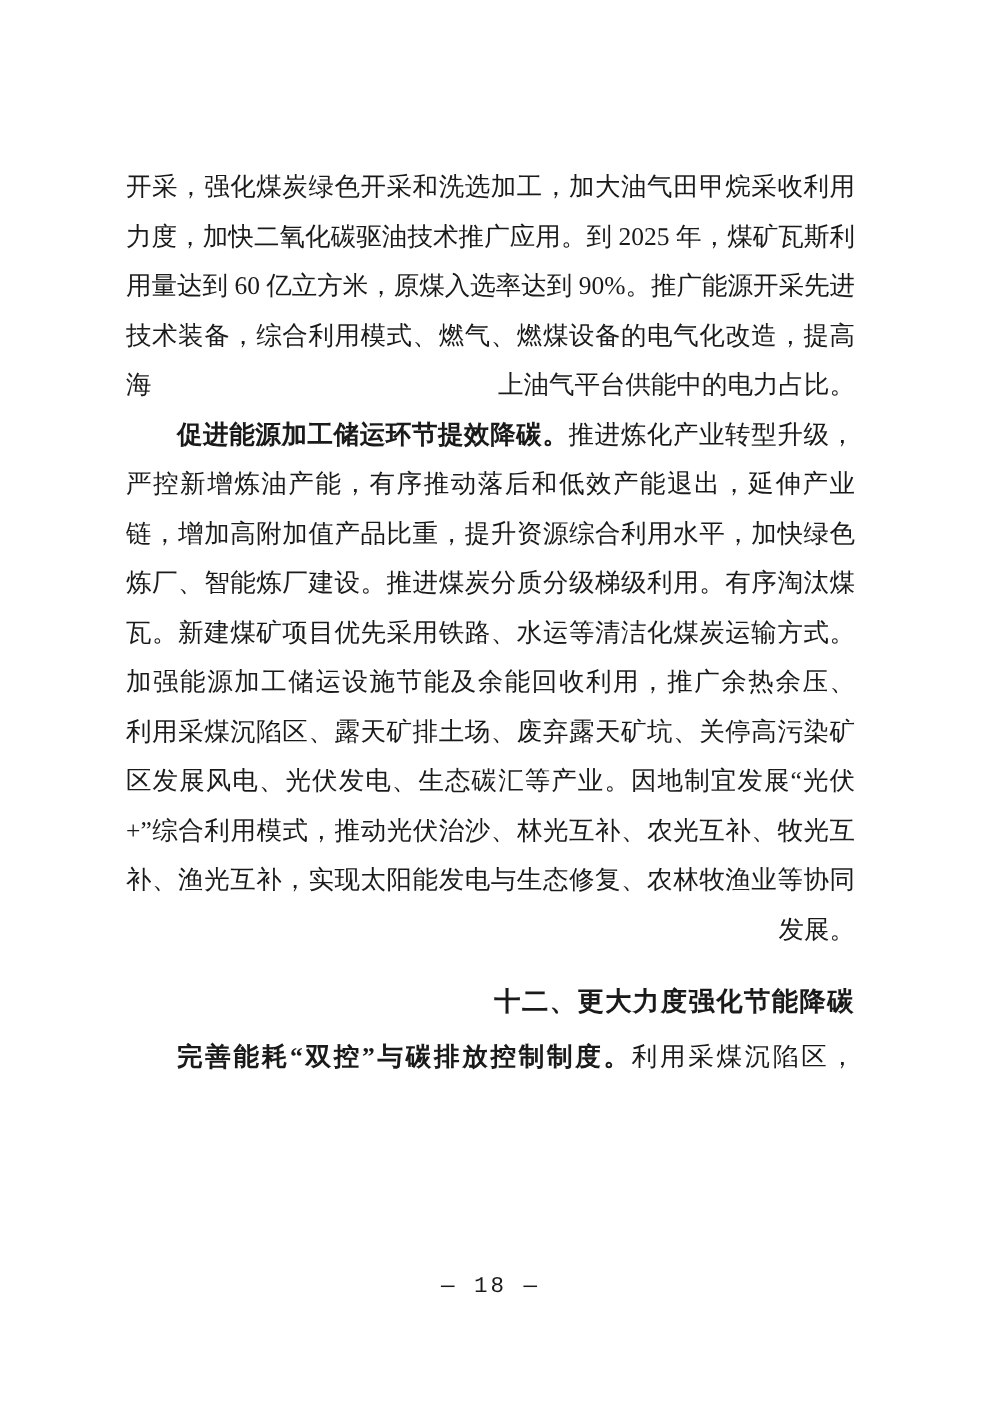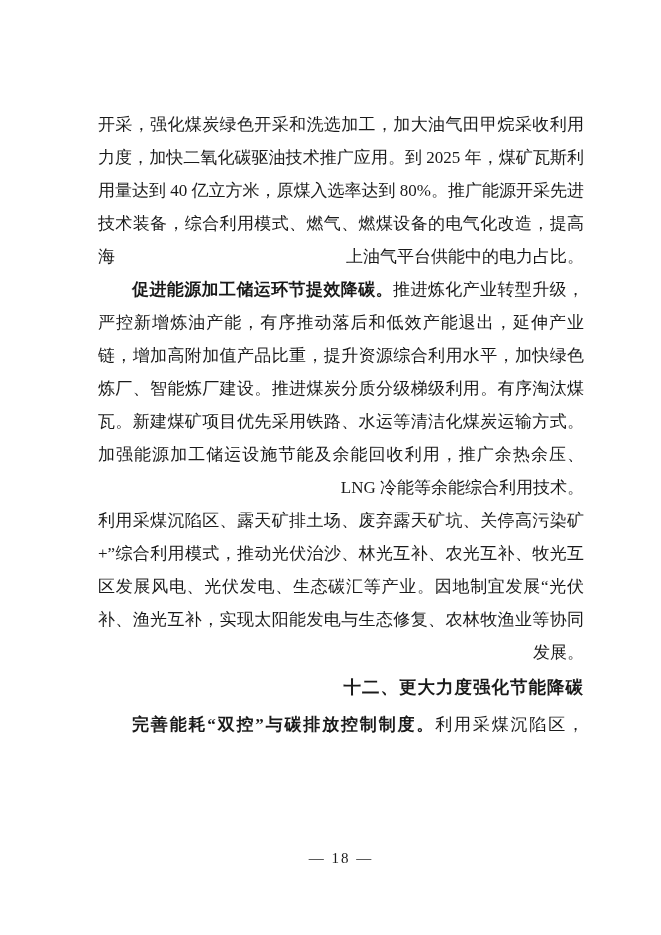--- a/index.html
+++ b/index.html
@@ -12,79 +12,79 @@
     width: 661px;
     height: 935px;
     background: #ffffff;
     color: #1a1a1a;
     overflow: hidden;
     font-family: "Liberation Serif", "DejaVu Serif", serif;
   }
   .content {
     position: absolute;
     top: 108px;
-    left: 98px;
+    left: 84px;
     width: 486px;
   }
   .block { margin: 0; }
   .line {
     height: 33px;
     line-height: 33px;
     font-size: 17px;
     white-space: nowrap;
     text-align: right;
   }
   .line.justify {
     white-space: normal;
     text-align: justify;
     text-align-last: justify;
   }
   .line.indent span:first-child { padding-left: 34px; }
   .bold { font-weight: bold; font-family: Liberation Serif, serif; }
-  .block.heading { margin-top: 2px; margin-bottom: 4px; }
+  .block.heading { margin-top: 15px; margin-bottom: 4px; }
   .block.heading .line {
     font-family: "Liberation Sans", "DejaVu Sans", sans-serif;
     font-weight: bold;
     font-size: 17.5px;
     letter-spacing: 1px;
   }
   .page-number {
     margin-top: 10px;
     text-align: center;
     font-size: 15px;
     line-height: 24px;
     color: #1a1a1a;
     letter-spacing: 2px;
+    font-family: Liberation Mono, monospace;
   }
 </style>
 </head>
 <body>
 
 <div class="page">
   <div class="content">
       <div class="block paragraph">
         <div class="line justify"><span>开采，强化煤炭绿色开采和洗选加工，加大油气田甲烷采收利用</span></div>
         <div class="line justify"><span>力度，加快二氧化碳驱油技术推广应用。到 2025 年，煤矿瓦斯利</span></div>
-        <div class="line justify"><span>用量达到 40 亿立方米，原煤入选率达到 80%。推广能源开采先进</span></div>
+        <div class="line justify"><span>用量达到 60 亿立方米，原煤入选率达到 90%。推广能源开采先进</span></div>
         <div class="line justify"><span>技术装备，综合利用模式、燃气、燃煤设备的电气化改造，提高海</span></div>
         <div class="line"><span>上油气平台供能中的电力占比。</span></div>
       </div>
       <div class="block paragraph">
         <div class="line justify indent"><span class="bold">促进能源加工储运环节提效降碳。</span><span>推进炼化产业转型升级，</span></div>
         <div class="line justify"><span>严控新增炼油产能，有序推动落后和低效产能退出，延伸产业</span></div>
         <div class="line justify"><span>链，增加高附加值产品比重，提升资源综合利用水平，加快绿色</span></div>
         <div class="line justify"><span>炼厂、智能炼厂建设。推进煤炭分质分级梯级利用。有序淘汰煤</span></div>
         <div class="line justify"><span>瓦。新建煤矿项目优先采用铁路、水运等清洁化煤炭运输方式。</span></div>
         <div class="line justify"><span>加强能源加工储运设施节能及余能回收利用，推广余热余压、</span></div>
-        <div class="line"><span>LNG 冷能等余能综合利用技术。</span></div>
       </div>
       <div class="block paragraph">
         <div class="line justify"><span>利用采煤沉陷区、露天矿排土场、废弃露天矿坑、关停高污染矿</span></div>
+        <div class="line justify"><span>区发展风电、光伏发电、生态碳汇等产业。因地制宜发展“光伏</span></div>
         <div class="line justify"><span>+”综合利用模式，推动光伏治沙、林光互补、农光互补、牧光互</span></div>
-        <div class="line justify"><span>区发展风电、光伏发电、生态碳汇等产业。因地制宜发展“光伏</span></div>
         <div class="line justify"><span>补、渔光互补，实现太阳能发电与生态修复、农林牧渔业等协同</span></div>
         <div class="line"><span>发展。</span></div>
       </div>
       <div class="block heading">
         <div class="line indent"><span class="bold">十二、更大力度强化节能降碳</span></div>
       </div>
       <div class="block paragraph">
         <div class="line justify indent"><span class="bold">完善能耗“双控”与碳排放控制制度。</span><span>利用采煤沉陷区，</span></div>
       </div>
     </div>

